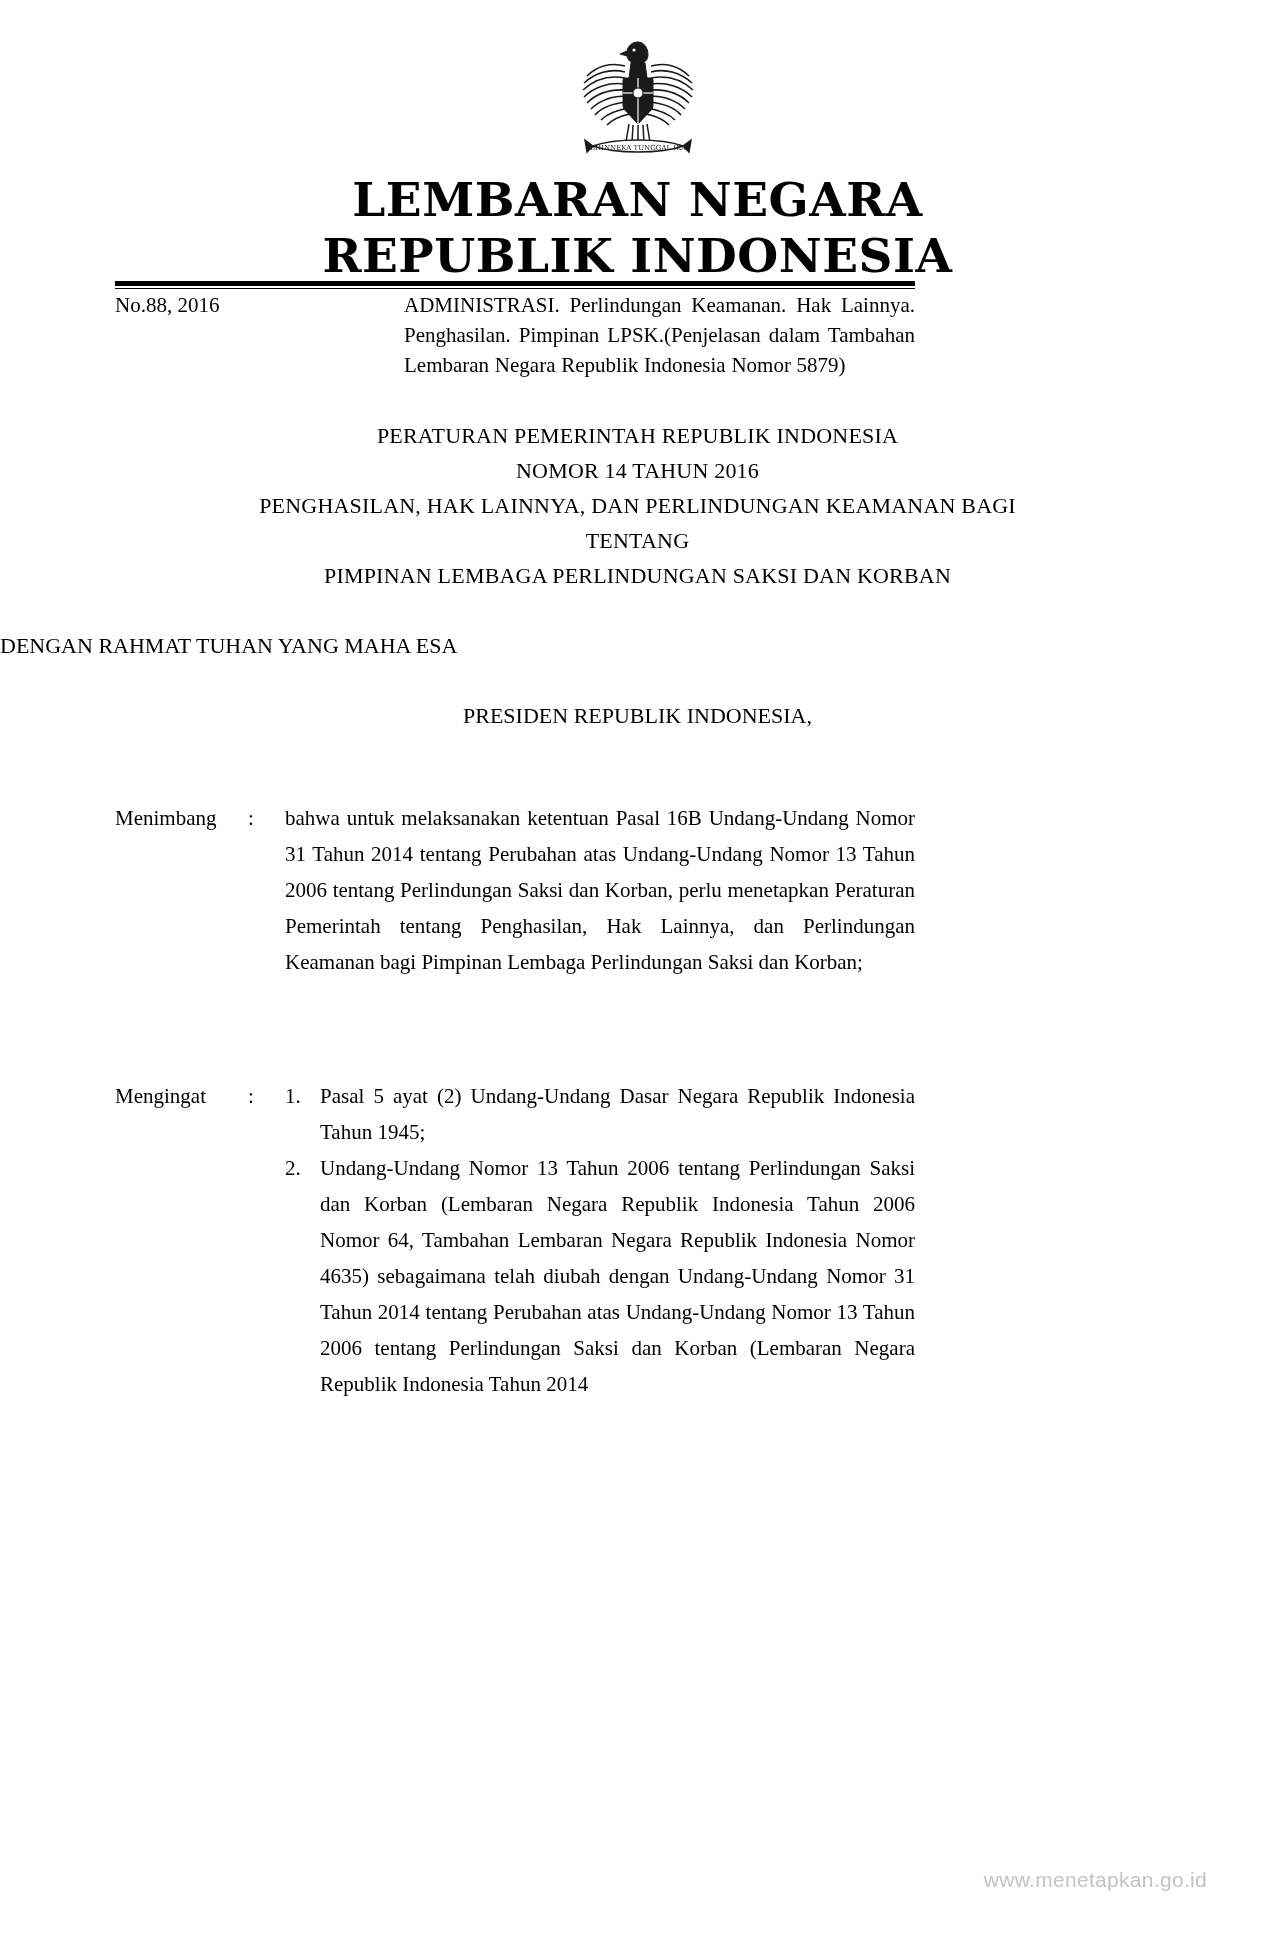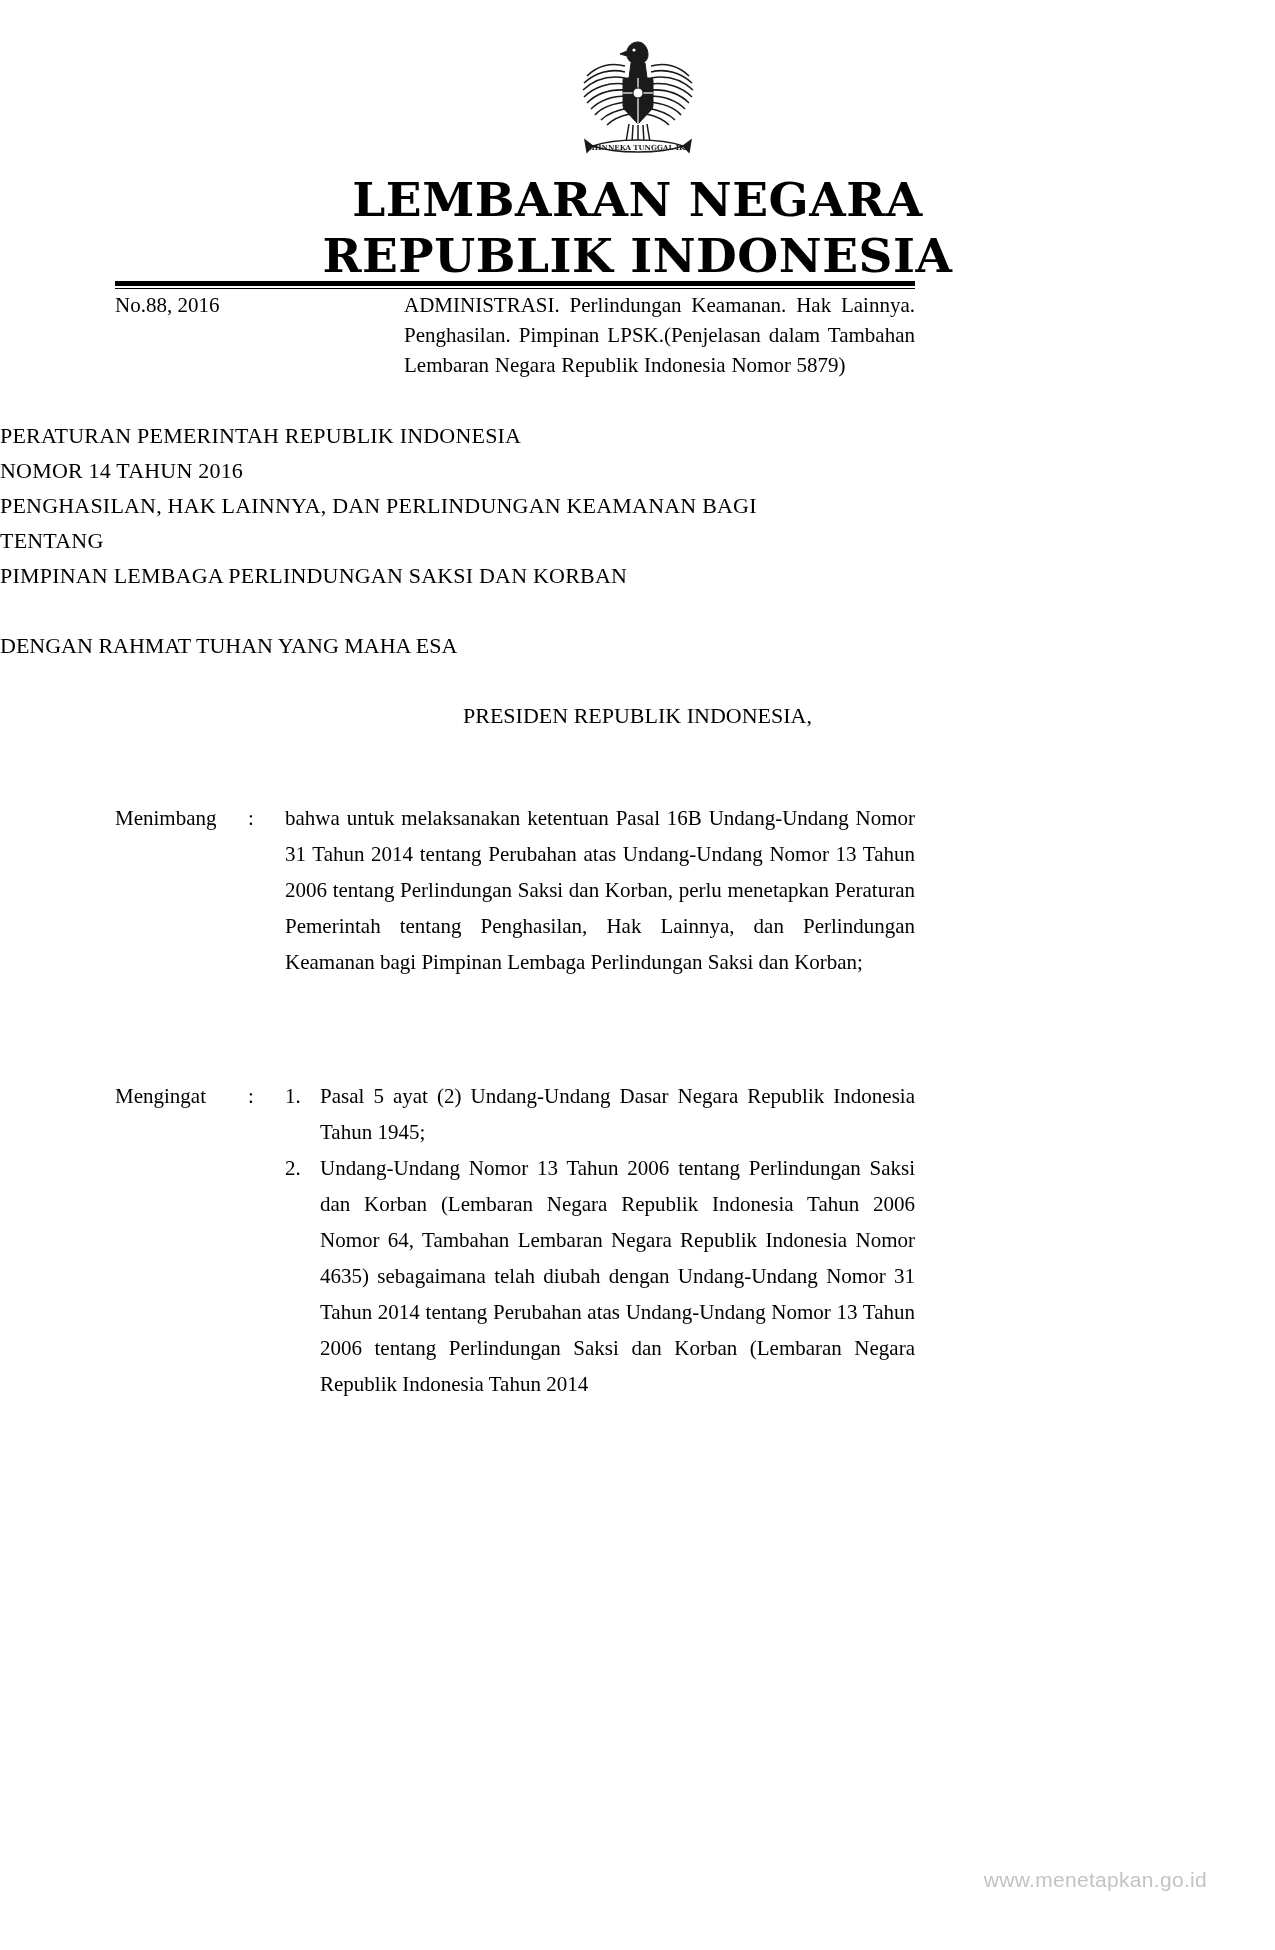--- a/index.html
+++ b/index.html
@@ -25,21 +25,20 @@
     background: #ffffff;
   }
 
   
   .emblem-wrap {
     position: absolute;
     left: 0;
     top: 30px;
     width: 1275px;
     text-align: center;
-    font-weight: bold;
   }
   .emblem-wrap svg {
     display: inline-block;
     width: 150px;
     height: 140px;
   }
 
   
   .masthead {
     position: absolute;
@@ -96,21 +95,21 @@
     word-spacing: 0.5px;
     hyphens: none;
   }
 
   
   .title-block {
     position: absolute;
     left: 0;
     top: 418px;
     width: 1275px;
-    text-align: left;
+    text-align: center;
   }
   .title-block .tline {
     font-size: 22px;
     line-height: 35px;
     letter-spacing: 0.2px;
     white-space: nowrap;
   }
 
   .invocation {
     position: absolute;

